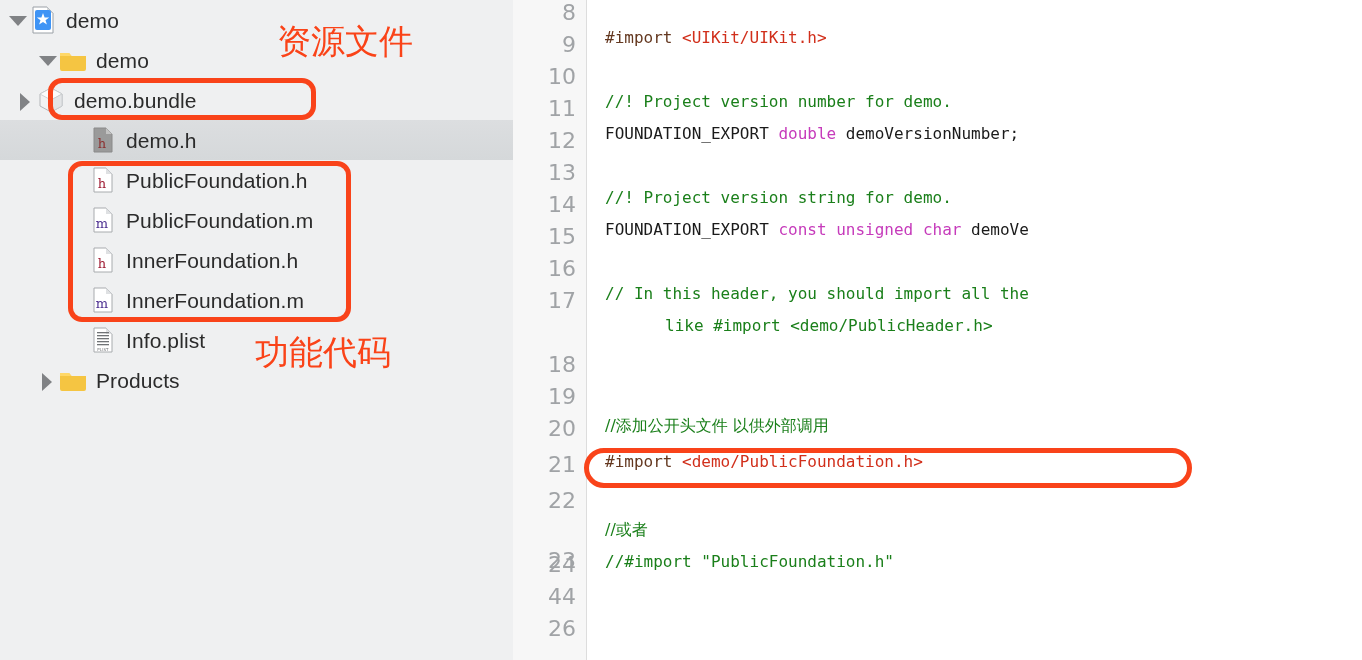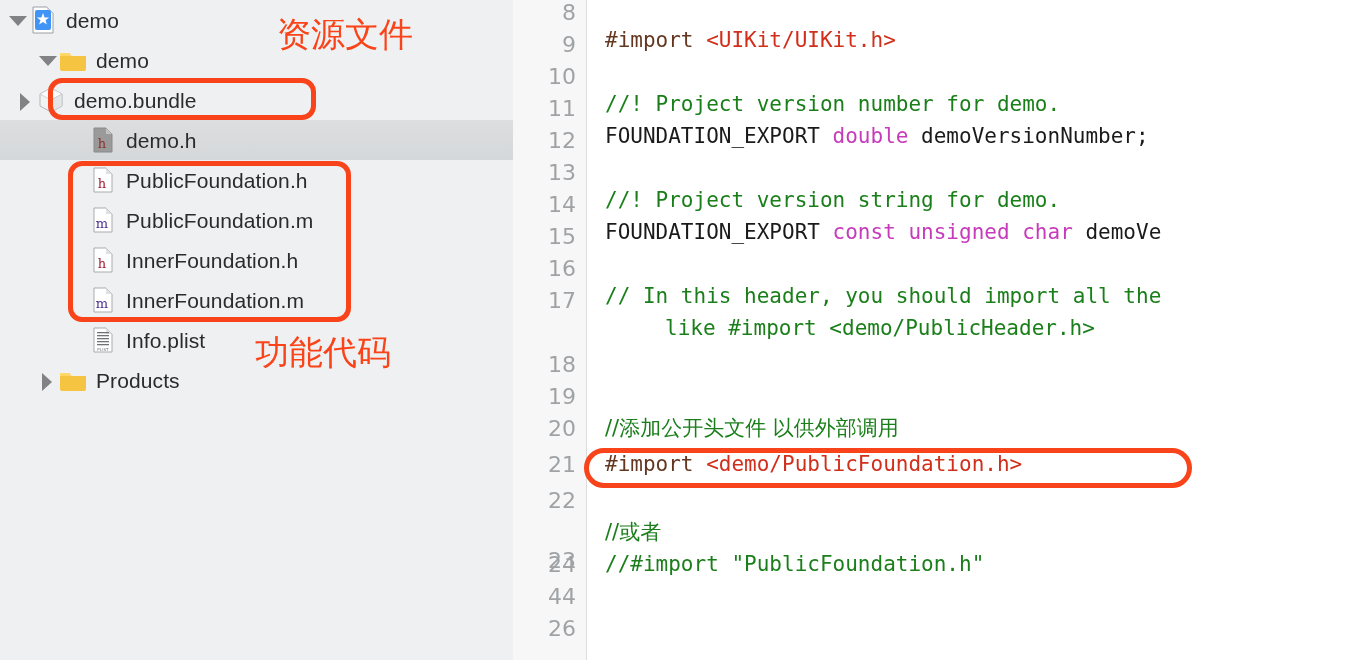--- a/index.html
+++ b/index.html
@@ -80,21 +80,21 @@
     background:#f7f7f7;border-right:1px solid #dddddd;box-sizing:border-box;
   }
   .gutter .ln{
     position:absolute;right:10px;
     font-family:"DejaVu Sans","Liberation Sans",sans-serif;
     font-size:22px;color:#a0a3a6;text-align:right;line-height:1;
   }
   .code{
     position:absolute;left:75px;top:0;width:774px;height:660px;
     font-family:"DejaVu Sans Mono","Liberation Mono",monospace;
-    font-size:21px;line-height:1;
+    font-size:16px;line-height:1;
     white-space:pre;
   }
   .code .cl{position:absolute;left:17px;white-space:pre;}
   .tok-pre{color:#643820;}      
   .tok-str{color:#d12f1b;}      
   .tok-com{color:#1a7f1a;}      
   .tok-kw{color:#c63bbb;}       
   .tok-pln{color:#1a1a1a;}      
 
   .code-box{
@@ -226,21 +226,21 @@
           <path d="M2 8 h9 l2.5 3 h14.5 v13 a2 2 0 0 1 -2 2 h-22 a2 2 0 0 1 -2 -2 z" fill="#f5c542"></path>
           <path d="M2 8 h9 l2.5 3 h-11.5 z" fill="#ffd868"></path>
         </svg>
       </span>
       <span class="rowlabel">Products</span>
     </div>
 
     <div class="annobox" style="left:48px;top:78px;width:268px;height:42px;"></div>
     <div class="annobox" style="left:68px;top:161px;width:283px;height:161px;"></div>
 
-    <div class="annotext" style="left:277px;top:17px;">资源文件</div>
+    <div class="annotext" style="left:277px;top:24px;">资源文件</div>
     <div class="annotext" style="left:255px;top:335px;">功能代码</div>
   </div>
 
   <div class="editor">
 
     <div class="gutter">
       <span class="ln" style="top:2px;">8</span>
       <span class="ln" style="top:34px;">9</span>
       <span class="ln" style="top:66px;">10</span>
       <span class="ln" style="top:98px;margin-left:23px;">11</span>

